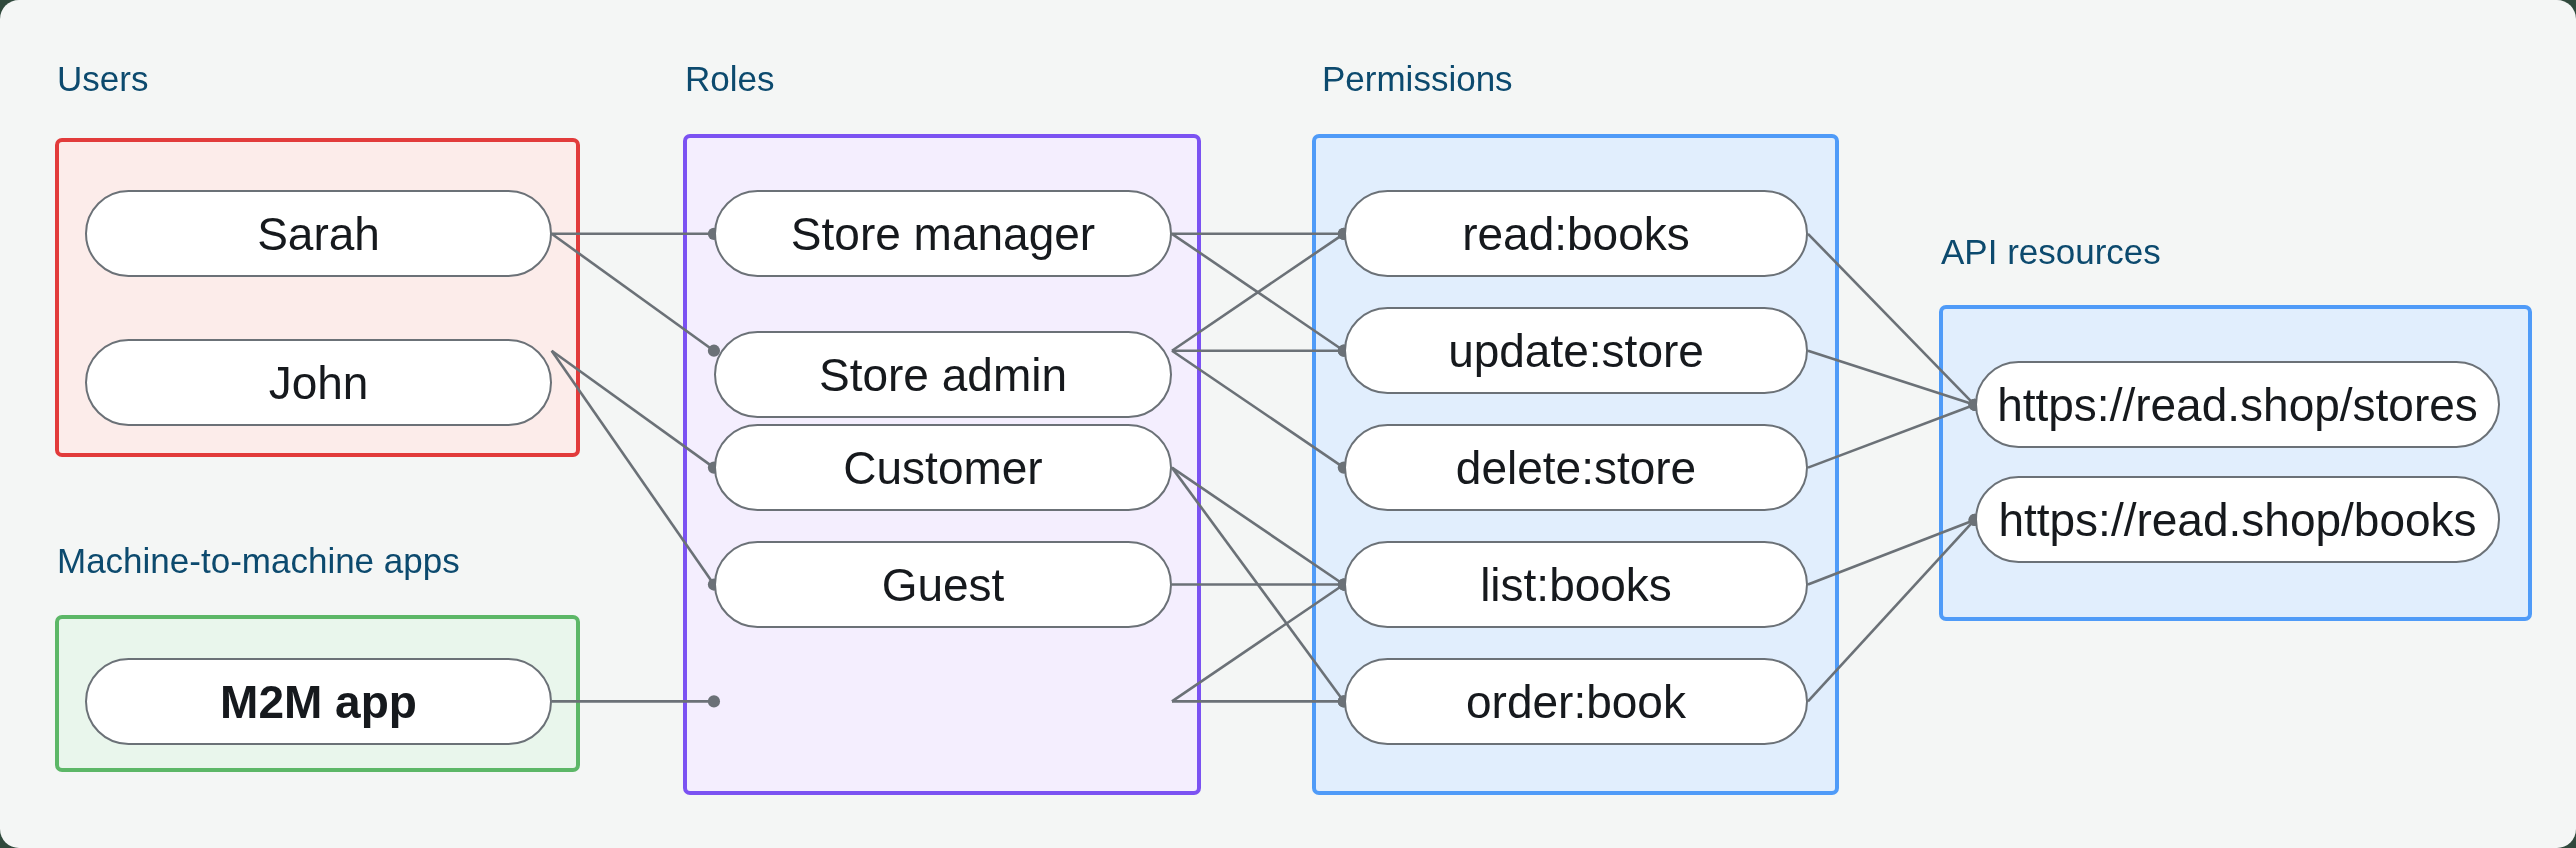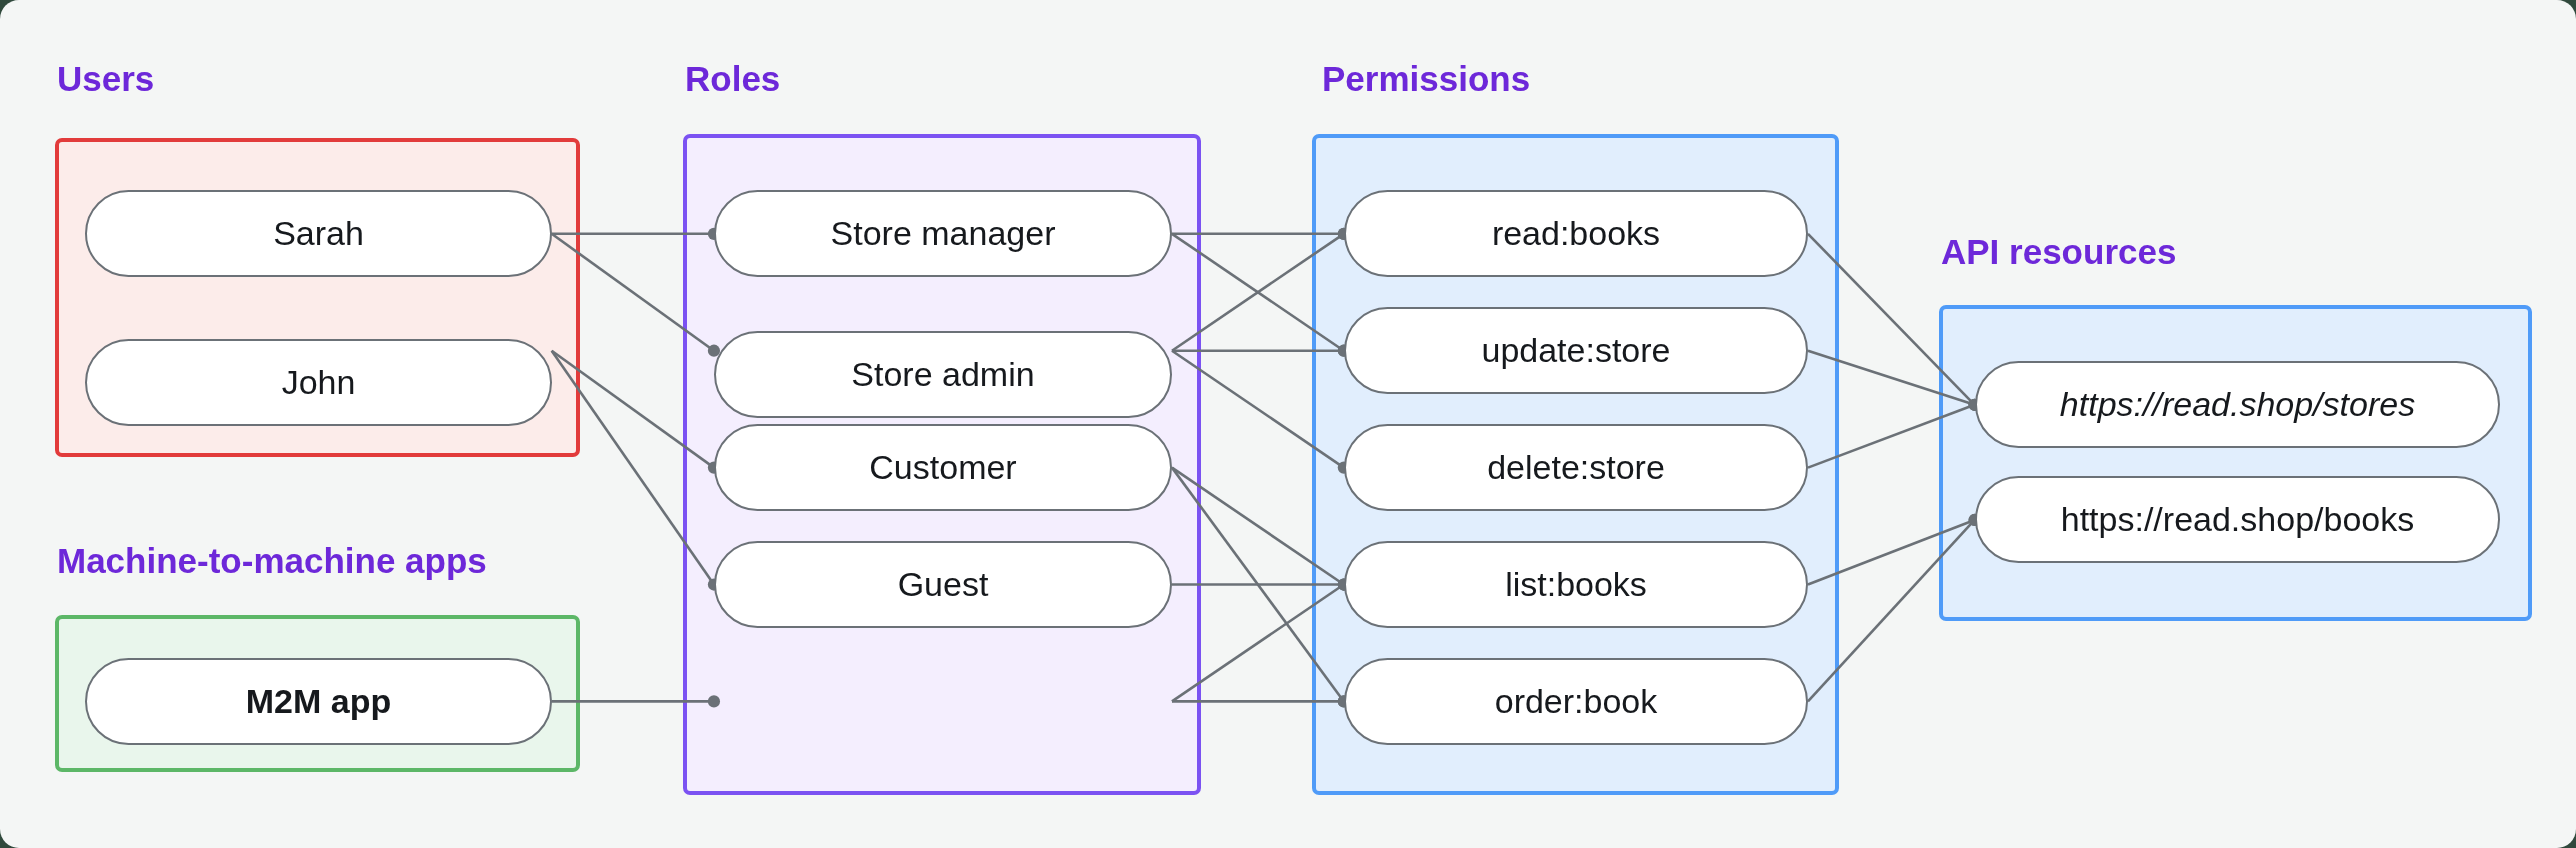--- a/index.html
+++ b/index.html
@@ -11,27 +11,27 @@
   .frame{
     position:relative;width:2576px;height:848px;
     background:#f4f6f5;border-radius:19px;overflow:hidden;
   }
   .layer{position:absolute;left:0;top:0;width:2576px;height:848px;}
   .group-box{
     position:absolute;border-style:solid;border-width:4.4px;border-radius:7px;
     box-sizing:border-box;
   }
   .group-label{
-    position:absolute;font-size:35px;font-weight:700;color:#6d28d9;
+    position:absolute;font-size:35px;font-weight:400;color:#0c4a6e;
     white-space:nowrap;line-height:1.15;
   }
   .node{
     position:absolute;display:flex;align-items:center;justify-content:center;
     background:#ffffff;border:2.6px solid #6b7177;border-radius:872px;
-    box-sizing:border-box;font-size:34px;font-weight:400;color:#16191d;
+    box-sizing:border-box;font-size:46px;font-weight:400;color:#16191d;
     white-space:nowrap;
   }
   svg{display:block;}
 </style>
 </head>
 <body>
 
 <div class="frame">
   <div class="layer">
       <div class="group-box" style="left: 55px; top: 138px; width: 525px; height: 319px; border-color: rgb(226, 59, 59); background: rgb(252, 236, 234);"></div>
@@ -93,17 +93,17 @@
       <div class="node" style="left: 85px; top: 658px; width: 467px; height: 87px; font-weight: bold;">M2M app</div>
       <div class="node" style="left: 714px; top: 190px; width: 458px; height: 87px;">Store manager</div>
       <div class="node" style="left: 714px; top: 307px; width: 458px; height: 87px; margin-top: 24px;">Store admin</div>
       <div class="node" style="left: 714px; top: 541px; width: 458px; height: 87px;">Guest</div>
       <div class="node" style="left: 714px; top: 424px; width: 458px; height: 87px;">Customer</div>
       <div class="node" style="left: 1344px; top: 190px; width: 464px; height: 87px;">read:books</div>
       <div class="node" style="left: 1344px; top: 307px; width: 464px; height: 87px;">update:store</div>
       <div class="node" style="left: 1344px; top: 424px; width: 464px; height: 87px;">delete:store</div>
       <div class="node" style="left: 1344px; top: 541px; width: 464px; height: 87px;">list:books</div>
       <div class="node" style="left: 1344px; top: 658px; width: 464px; height: 87px;">order:book</div>
-      <div class="node" style="left: 1975px; top: 361px; width: 525px; height: 87px; font-style: italic;">https://read.shop/stores</div>
+      <div class="node" style="left: 1975px; top: 361px; width: 525px; height: 87px;">https://read.shop/stores</div>
       <div class="node" style="left: 1975px; top: 476px; width: 525px; height: 87px;">https://read.shop/books</div>
     </div>
 </div>
 
 
 </body></html>

